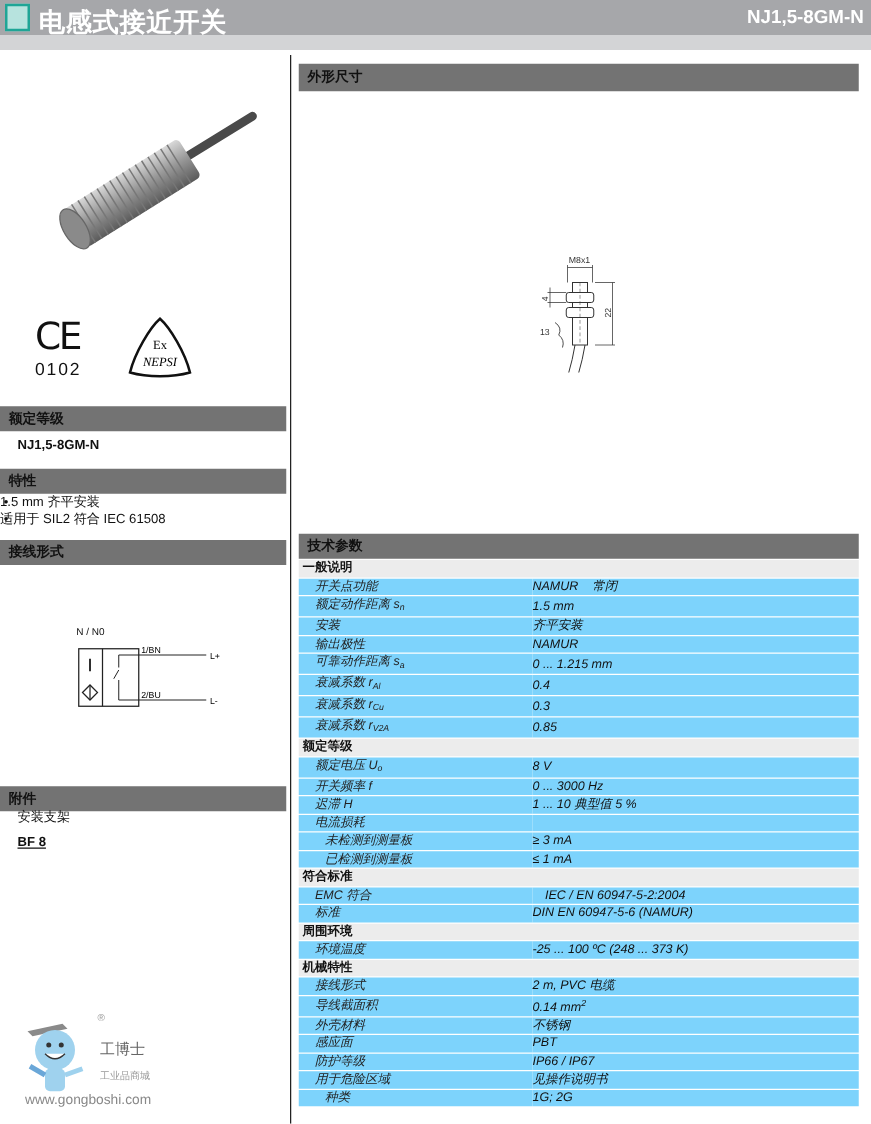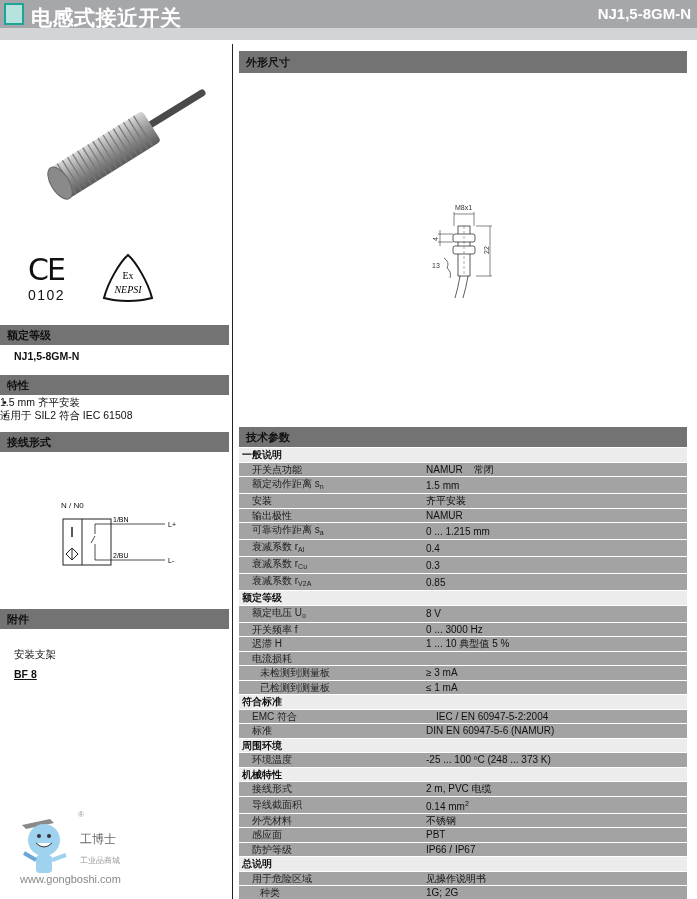--- a/index.html
+++ b/index.html
@@ -54,21 +54,21 @@
   .watermark { position: absolute; left: 10px; top: 805px; width: 140px; height: 85px; }
 
   .dim-drawing { position: absolute; left: 420px; top: 196px; width: 80px; height: 104px; }
 
   table.specs {
     position: absolute; left: 239px; top: 447px; width: 448px;
     border-collapse: separate; border-spacing: 0 1px; font-size: 10px;
   }
   table.specs td { padding: 0; height: 13.5px; line-height: 13px; white-space: nowrap; }
   table.specs tr.grp td { font-weight: bold; background: #ececec; padding-left: 3px; }
-  table.specs tr.row td { background: #a3a3a3; }
+  table.specs tr.row td { background: #7dd3fc; font-style: italic; }
   table.specs tr.row td.k { padding-left: 13px; width: 187px; color: #222; }
   table.specs tr.row td.k.indent2 { padding-left: 21px; }
   table.specs tr.row td.v { color: #111; }
   sub { font-size: 7px; vertical-align: -2px; }
   sup { font-size: 7px; vertical-align: 4px; }
 </style>
 </head>
 <body>
 
 <div class="topbar">
@@ -144,21 +144,21 @@
   <line x1="40" y1="14" x2="40" y2="24" stroke="#222" stroke-width="0.8"></line>
   <line x1="40" y1="26" x2="36" y2="33" stroke="#222" stroke-width="0.8"></line>
   <line x1="40" y1="34" x2="40" y2="50" stroke="#222" stroke-width="0.8"></line>
   <line x1="40" y1="50" x2="110" y2="50" stroke="#222" stroke-width="0.8"></line>
   <text x="58" y="12" font-size="7">1/BN</text>
   <text x="58" y="48" font-size="7">2/BU</text>
   <text x="113" y="17" font-size="7">L+</text>
   <text x="113" y="53" font-size="7">L-</text>
 </svg>
 
-<div class="section-head left-head" style="top:609px;">附件</div>
+<div class="section-head left-head" style="top:629px;">附件</div>
 <div class="text-block bold" style="left:14px; top:668px;text-decoration:underline;">BF 8</div>
 <div class="text-block" style="left:14px; top:648px;">安装支架</div>
 
 <svg class="watermark" viewBox="0 0 140 85">
   <polygon points="12,20 40,14 44,18 16,24" fill="#8a8a8a"></polygon>
   <circle cx="34" cy="35" r="16" fill="#9fd2ee"></circle>
   <path d="M26 38 Q34 46 42 38" fill="#fff" stroke="#333" stroke-width="1"></path>
   <circle cx="29" cy="31" r="2" fill="#333"></circle>
     <circle cx="39" cy="31" r="2" fill="#333"></circle>
   <rect x="26" y="50" width="16" height="18" rx="4" fill="#9fd2ee"></rect>
@@ -295,23 +295,20 @@
         <td class="v"><span style="white-space: pre;">不锈钢</span></td>
       </tr>
       <tr class="row">
         <td class="k"><span>感应面</span></td>
         <td class="v"><span style="white-space: pre;">PBT</span></td>
       </tr>
       <tr class="row">
         <td class="k"><span>防护等级</span></td>
         <td class="v"><span style="white-space: pre;">IP66 / IP67</span></td>
       </tr>
-      <tr class="grp">
-        <td colspan="2">总说明</td>
-      </tr>
       <tr class="row">
         <td class="k"><span>用于危险区域</span></td>
         <td class="v"><span style="white-space: pre;">见操作说明书</span></td>
       </tr>
       <tr class="row">
         <td class="k indent2"><span>种类</span></td>
         <td class="v"><span style="white-space: pre;">1G; 2G</span></td>
       </tr>
     </tbody>
 </table>

